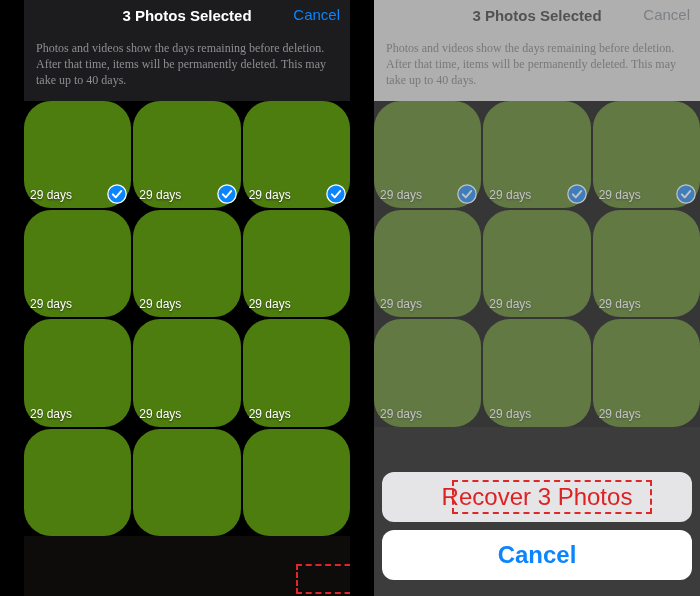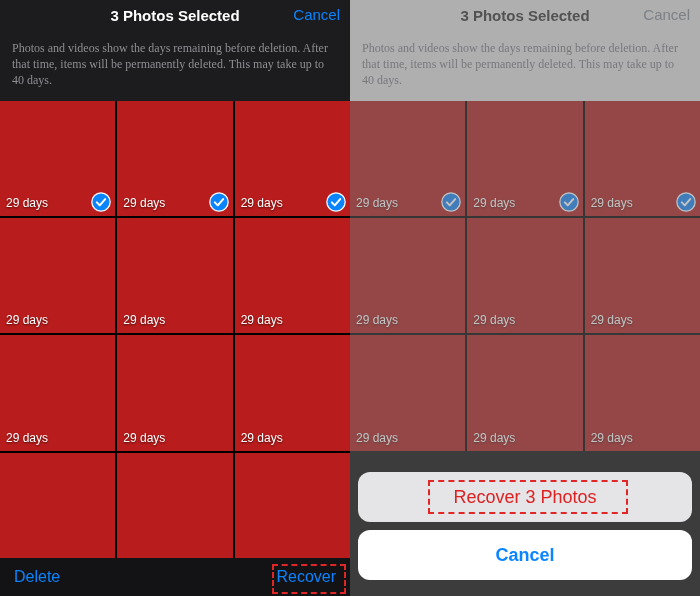--- a/index.html
+++ b/index.html
@@ -1,38 +1,38 @@
 <!DOCTYPE html>
 <html><head>
 <meta charset="utf-8">
 <style>
   * { box-sizing: border-box; margin: 0; padding: 0; }
   html, body { width: 700px; height: 596px; overflow: hidden; font-family: -apple-system, "Helvetica Neue", Arial, sans-serif; background: #000; }
   .root { display: flex; width: 700px; height: 596px; }
-  .pane { position: relative; width: 350px; height: 596px; background: #0e0b0b; overflow: hidden; }
+  .pane { position: relative; width: 350px; height: 596px; background: #0e0b0b; overflow: hidden; margin-left: 24px; }
   .header { height: 30px; display: flex; align-items: center; justify-content: center; position: relative; background: #1c1c1e; }
   .header-title { color: #fff; font-weight: 600; font-size: 15px; }
   .header-cancel { position: absolute; right: 10px; top: 0; height: 30px; line-height: 30px; color: #0a84ff; font-size: 15px; font-weight: 500; cursor: pointer; }
   .hint { padding: 10px 12px 12px; font-size: 12px; line-height: 1.35; color: #8e8e93; background: #1c1c1e; font-family: Liberation Serif, serif; }
   .grid { display: grid; grid-template-columns: repeat(3, 1fr); gap: 2px; background: #000; }
-  .cell { position: relative; aspect-ratio: 1/1; background: #b91c1c; }
+  .cell { position: relative; aspect-ratio: 1/1; background: #4d7c0f; border-radius: 27px; }
   .days { position: absolute; left: 6px; bottom: 6px; color: #fff; font-size: 12px; font-weight: 500; text-shadow: 0 1px 2px rgba(0,0,0,.6); }
   .chk { position: absolute; right: 4px; bottom: 4px; width: 20px; height: 20px; }
   .chk svg { width: 20px; height: 20px; display: block; }
   .bottombar { position: absolute; bottom: 0; left: 0; right: 0; height: 38px; background: #131315; display: flex; align-items: center; justify-content: space-between; padding: 0 14px; }
   .bottombar .bb-btn { color: #0a84ff; font-size: 16px; line-height: 38px; cursor: pointer; }
   .red-dash { position: absolute; border: 2px dashed #e02626; pointer-events: none; }
   .right-overlay { position: absolute; inset: 0; background: rgba(120,120,120,0.45); z-index: 2; pointer-events: none; }
   .pane-right .header, .pane-right .hint, .pane-right .grid, .pane-right .bottombar { filter: saturate(.9); }
   .pane-right .header { background: #dcdcdf; }
   .pane-right .header-title { color: #333; }
   .pane-right .header-cancel { color: #7f8992; }
   .pane-right .hint { background: #dcdcdf; color: #7a7a80; }
   .sheet { position: absolute; left: 8px; right: 8px; bottom: 8px; z-index: 3; }
-  .sheet-btn { height: 50px; border-radius: 12px; background: #e5e4e7; display: flex; align-items: center; justify-content: center; font-size: 18px; cursor: pointer; margin-bottom: 8px; position: relative; }
+  .sheet-btn { height: 50px; border-radius: 12px; background: #e5e4e7; display: flex; align-items: center; justify-content: center; font-size: 24px; cursor: pointer; margin-bottom: 8px; position: relative; }
   .sheet-recover { color: #d22; }
   .sheet-cancel { background: #fff; color: #0a84ff; font-weight: 600; }
 </style>
 </head>
 <body>
 
 <div class="root">
 
   <div class="pane pane-left">
     <div class="header">
@@ -89,24 +89,20 @@
         <div class="cell">
           <span class="days"></span>
         </div>
         <div class="cell">
           <span class="days"></span>
         </div>
         <div class="cell">
           <span class="days"></span>
         </div>
       </div>
-    <div class="bottombar">
-      <span class="bb-btn">Delete</span>
-      <span class="bb-btn">Recover</span>
-    </div>
     <div class="red-dash" style="left:272px; bottom:2px; width:74px; height:30px;"></div>
   </div>
 
   <div class="pane pane-right">
     <div class="header">
       <span class="header-title">3 Photos Selected</span>
       <span class="header-cancel">Cancel</span>
     </div>
     <div class="hint">Photos and videos show the days remaining before deletion. After that time, items will be permanently deleted. This may take up to 40 days.</div>
     <div class="grid" id="grid-right">

